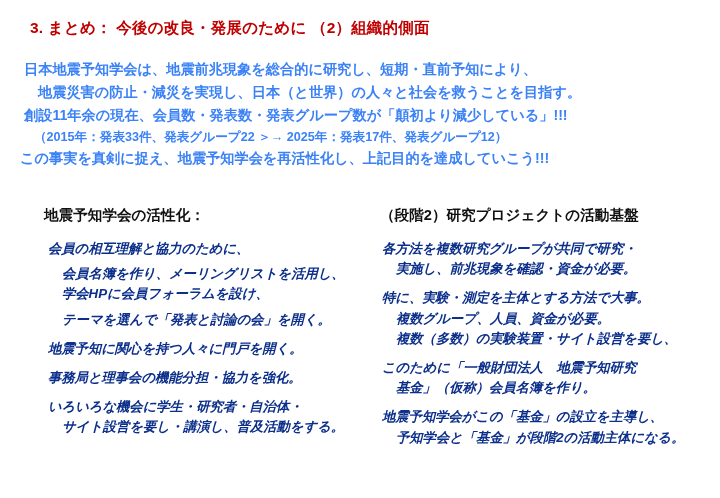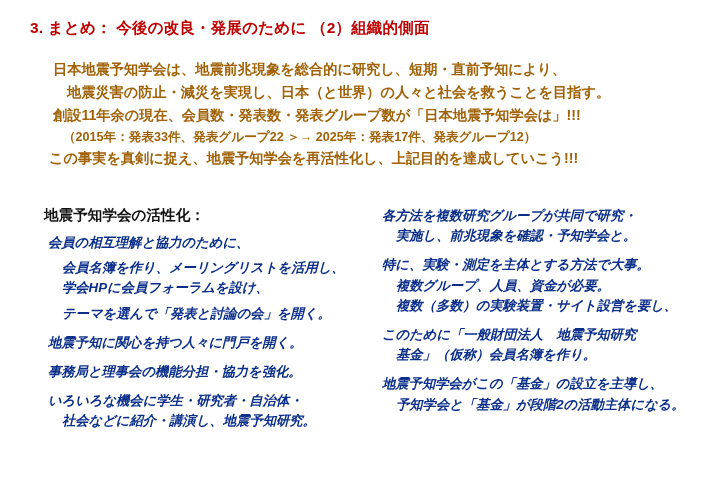--- a/index.html
+++ b/index.html
@@ -24,24 +24,24 @@
     left: 30px;
     top: 18px;
     font-size: 15.5px;
     font-weight: bold;
     color: #c00000;
     letter-spacing: 0.2px;
     white-space: nowrap;
   }
   .intro {
     position: absolute;
-    left: 45px;
+    left: 16px;
     top: 58px;
     width: 665px;
-    color: #a16207;
+    color: #3b82f6;
     font-weight: bold;
     font-size: 14.2px;
     line-height: 1.62;
   }
   .intro .l1 { margin-left: 8px; }
   .intro .l2 { margin-left: 22px; }
   .intro .l3 { margin-left: 8px; }
   .intro .l4 {
     margin-left: 18px;
     font-size: 12.6px;
@@ -64,21 +64,21 @@
     padding-left: 44px;
   }
   .col-right {
     width: 362px;
     padding-left: 16px;
   }
   .col-head {
     color: #111111;
     font-weight: bold;
     font-size: 14.6px;
-    margin-bottom: 8px;
+    margin-bottom: 14px;
     white-space: nowrap;
   }
   .col-right .col-head { margin-left: 6px; }
 
   .line {
     color: #0b2f8a;
     font-weight: bold;
     font-size: 13.3px;
     line-height: 1.52;
     white-space: nowrap;
@@ -95,21 +95,21 @@
 </head>
 <body>
 
 <div class="slide">
 
   <div class="title">3. まとめ： 今後の改良・発展のために （2）組織的側面</div>
 
   <div class="intro">
     <div class="l1">日本地震予知学会は、地震前兆現象を総合的に研究し、短期・直前予知により、</div>
     <div class="l2">地震災害の防止・減災を実現し、日本（と世界）の人々と社会を救うことを目指す。</div>
-    <div class="l3">創設11年余の現在、会員数・発表数・発表グループ数が「日本地震予知学会は」!!!</div>
+    <div class="l3">創設11年余の現在、会員数・発表数・発表グループ数が「顛初より減少している」!!!</div>
     <div class="l4">（2015年：発表33件、発表グループ22 ＞→ 2025年：発表17件、発表グループ12）</div>
     <div class="l5">この事実を真剣に捉え、地震予知学会を再活性化し、上記目的を達成していこう!!!</div>
   </div>
 
   <div class="columns">
 
     <div class="col col-left">
       <div class="col-head">地震予知学会の活性化：</div>
       <div class="block">
         <div class="line ind0">会員の相互理解と協力のために、</div>
@@ -117,28 +117,29 @@
         <div class="line ind1">会員名簿を作り、メーリングリストを活用し、</div>
         <div class="line ind1">学会HPに会員フォーラムを設け、</div>
         <div class="gap-sm"></div>
         <div class="line ind1">テーマを選んで「発表と討論の会」を開く。</div>
         <div class="gap"></div>
         <div class="line ind0">地震予知に関心を持つ人々に門戸を開く。</div>
         <div class="gap"></div>
         <div class="line ind0">事務局と理事会の機能分担・協力を強化。</div>
         <div class="gap"></div>
         <div class="line ind0">いろいろな機会に学生・研究者・自治体・</div>
-        <div class="line ind1">社会などに紹介・講演し、地震予知研究。</div>
+        <div class="line ind1">サイト設営を要し・講演し、普及活動をする。</div>
       </div>
     </div>
 
     <div class="col col-right">
+      <div class="col-head">（段階2）研究プロジェクトの活動基盤</div>
       <div class="block">
         <div class="line ind0">各方法を複数研究グループが共同で研究・</div>
-        <div class="line ind1">実施し、前兆現象を確認・予知学会と。</div>
+        <div class="line ind1">実施し、前兆現象を確認・資金が必要。</div>
         <div class="gap"></div>
         <div class="line ind0">特に、実験・測定を主体とする方法で大事。</div>
         <div class="line ind1">複数グループ、人員、資金が必要。</div>
         <div class="line ind1">複数（多数）の実験装置・サイト設営を要し、</div>
         <div class="gap"></div>
         <div class="line ind0">このために「一般財団法人　地震予知研究</div>
         <div class="line ind1">基金」（仮称）会員名簿を作り。</div>
         <div class="gap"></div>
         <div class="line ind0">地震予知学会がこの「基金」の設立を主導し、</div>
         <div class="line ind1">予知学会と「基金」が段階2の活動主体になる。</div>

